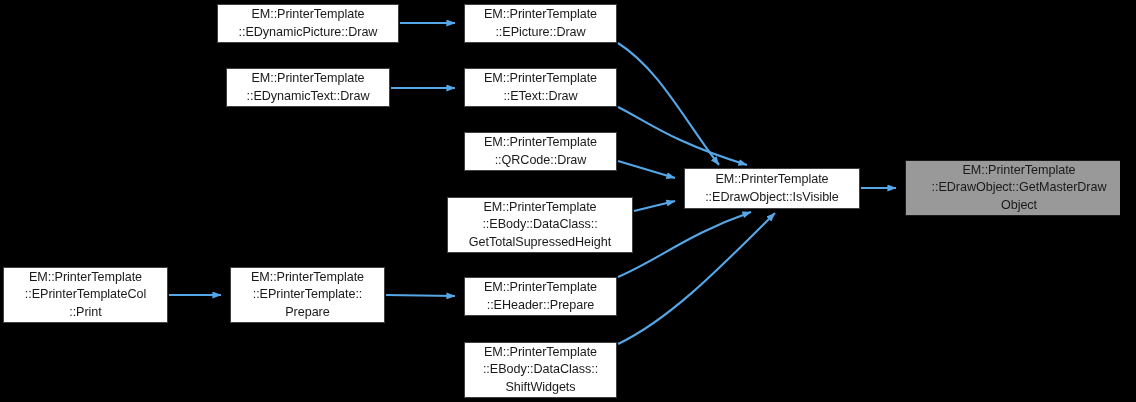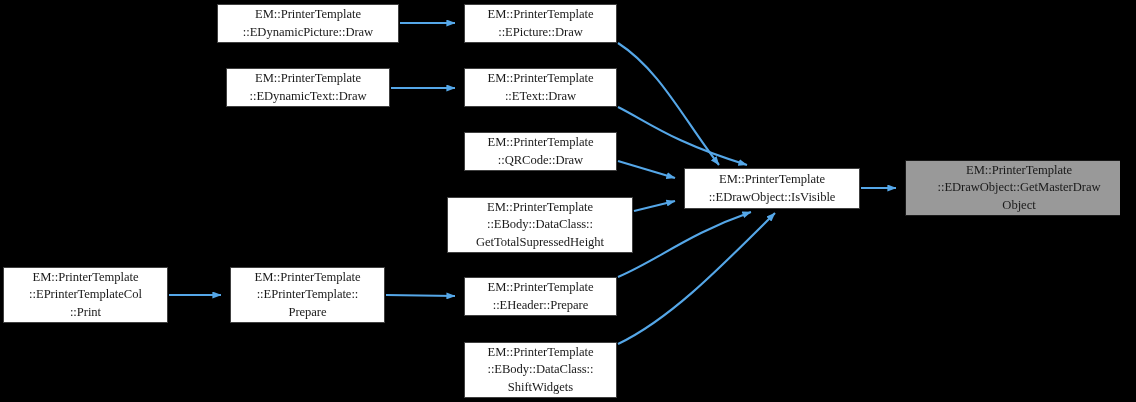--- a/index.html
+++ b/index.html
@@ -6,21 +6,21 @@
     margin: 0;
     padding: 0;
     background: #000000;
   }
   #canvas {
     position: relative;
     width: 1120px;
     height: 402px;
     background: #000000;
     overflow: hidden;
-    font-family: Liberation Serif, serif;
+    font-family: Liberation Sans, sans-serif;
   }
   #edges {
     position: absolute;
     left: 0;
     top: 0;
     width: 1136px;
     height: 402px;
     pointer-events: none;
   }
   .node {

